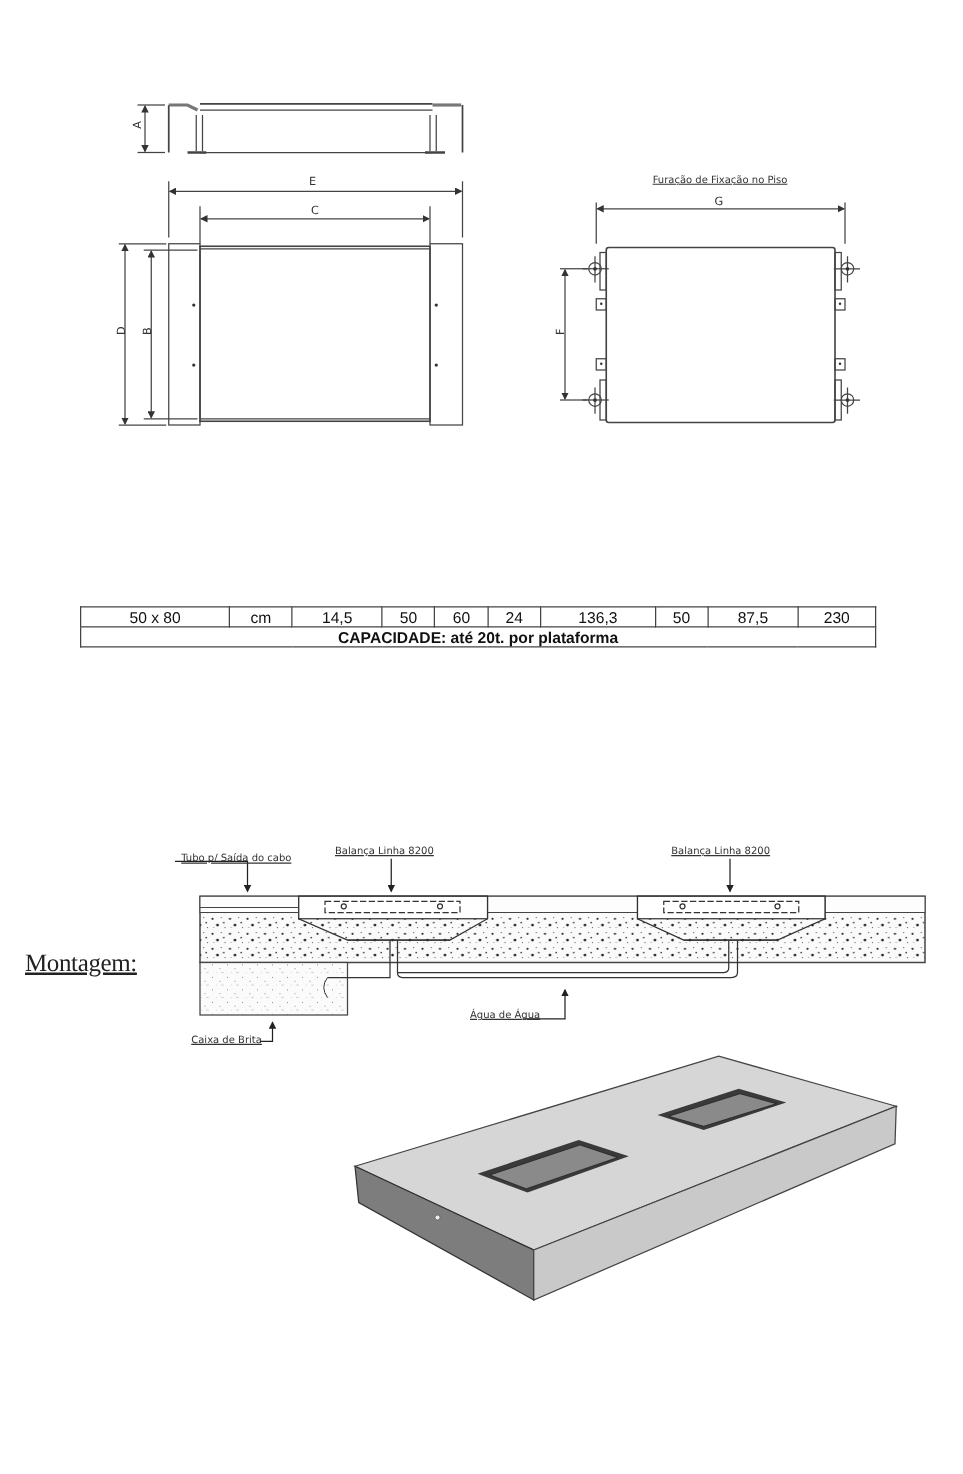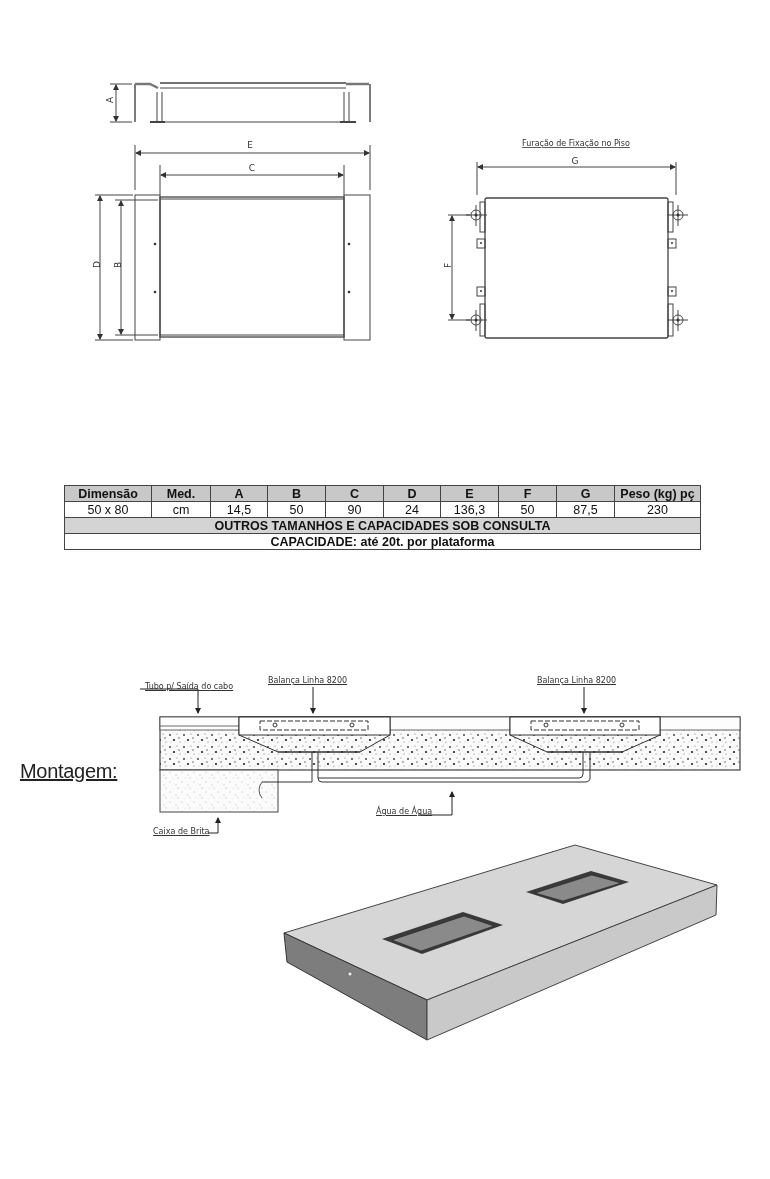--- a/index.html
+++ b/index.html
@@ -11,21 +11,21 @@
   .lblhtml { position:absolute; font-family:"DejaVu Sans", sans-serif; font-size:8px; color:#333;
              text-decoration:underline; white-space:nowrap; }
   
   table.spec { position:absolute; left:64px; top:485px; width:637px; border-collapse:collapse;
                font-family:"Liberation Sans", sans-serif; font-size:12.5px; }
   table.spec td, table.spec th { border:1px solid #444; padding:0; height:15px; line-height:14px;
                                  text-align:center; color:#111; }
   table.spec th { background:#c8c8c8; font-weight:bold; }
   table.spec td.note1 { background:#d4d4d4; font-weight:bold; }
   table.spec td.note2 { background:#ffffff; font-weight:bold; }
-  .montagem { position:absolute; left:20px; top:760px; font-family:Liberation Sans, sans-serif;
+  .montagem { position:absolute; left:20px; top:760px; font-family:Liberation Serif, serif;
               font-size:20px; color:#222; text-decoration:underline; letter-spacing:-0.3px; }
 </style>
 </head>
 <body>
 
 <svg class="draw" width="770" height="380" viewBox="0 0 770 380">
   <defs>
     <marker id="arr" markerWidth="6" markerHeight="6" refX="5" refY="3" orient="auto">
       <path d="M0,0 L6,3 L0,6 Z" fill="#333"></path>
     </marker>
@@ -123,46 +123,31 @@
       <circle cx="476" cy="320" r="1.5"></circle>
     <circle cx="678" cy="215" r="1.5"></circle>
       <circle cx="678" cy="320" r="1.5"></circle>
   </g>
   <text class="dimtxt" x="575" y="164" text-anchor="middle">G</text>
   <text class="dimtxt" x="448" y="271" transform="rotate(-90 448 268)">F</text>
 </svg>
 
 <table class="spec">
   <tbody>
-      <tr>
-    <th style="width:86px">Dimensão</th>
-    <th style="width:58px">Med.</th>
-    <th style="width:56px">A</th>
-    <th style="width:57px">B</th>
-    <th style="width:57px">C</th>
-    <th style="width:56px">D</th>
-    <th style="width:57px">E</th>
-    <th style="width:57px">F</th>
-    <th style="width:57px">G</th>
-    <th>Peso (kg) pç</th>
-  </tr>
   <tr>
     <td>50 x 80</td>
     <td>cm</td>
     <td>14,5</td>
     <td>50</td>
-    <td>90</td>
+    <td>60</td>
     <td>24</td>
     <td>136,3</td>
     <td>50</td>
     <td>87,5</td>
     <td>230</td>
-  </tr>
-  <tr>
-    <td colspan="10" class="note1">OUTROS TAMANHOS E CAPACIDADES SOB CONSULTA</td>
   </tr>
   <tr>
     <td colspan="10" class="note2">CAPACIDADE: até 20t. por plataforma</td>
   </tr>
 </tbody>
   </table>
 
 <div class="montagem">Montagem:</div>
 
 <svg class="draw" style="top:660px" width="770" height="190" viewBox="0 660 770 190">

